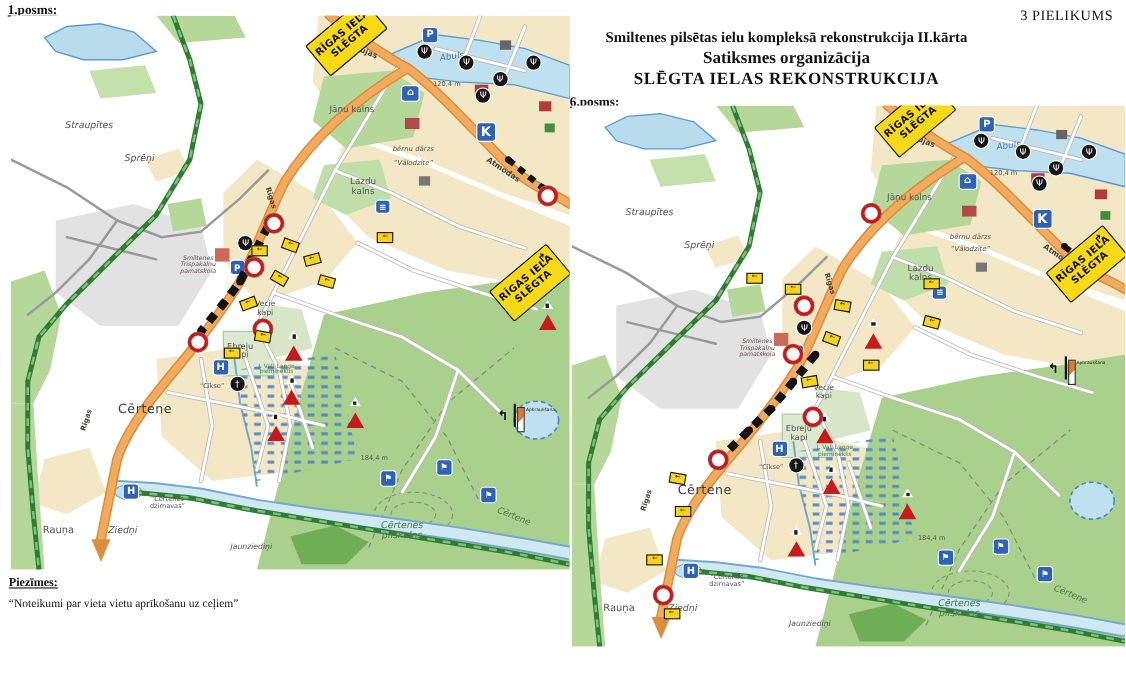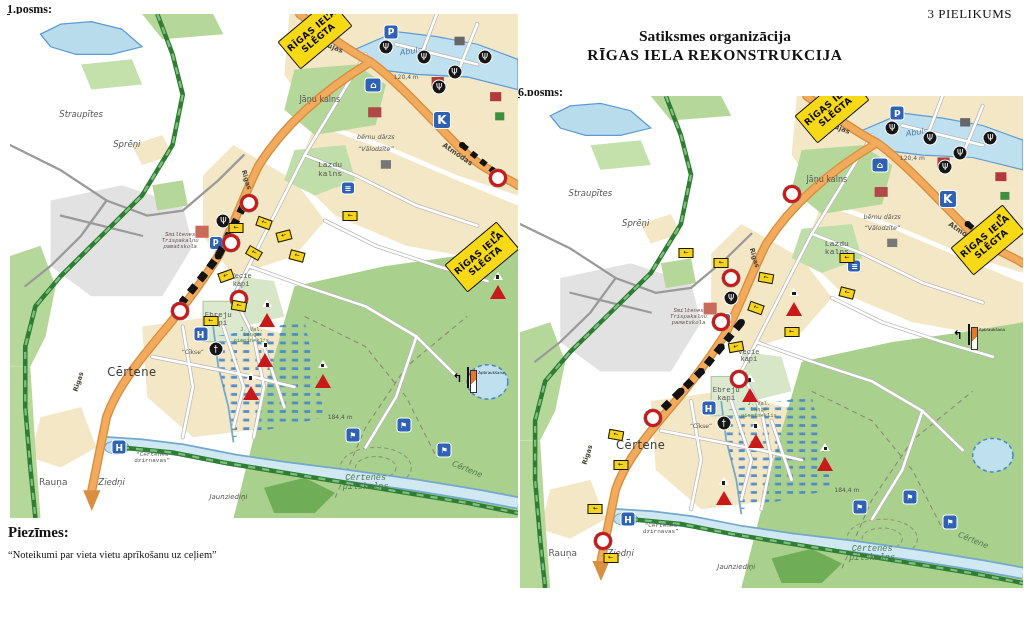--- a/index.html
+++ b/index.html
@@ -9,21 +9,21 @@
   .titles{position:absolute;left:500px;top:26px;width:430px;text-align:center;line-height:1.25;}
   .titles .t1{font-size:13.5px;font-weight:bold;}
   .titles .t2{font-size:15.5px;font-weight:bold;}
   .titles .t3{font-size:15.5px;font-weight:bold;letter-spacing:.6px;}
   .posms{position:absolute;font-size:12px;font-weight:bold;text-decoration:underline;}
   .map{position:absolute;background:#fff;overflow:hidden;}
   .map svg.base{position:absolute;left:0;top:0;width:100%;height:100%;}
   .map svg.wz{position:absolute;left:0;top:0;width:100%;height:100%;z-index:4;pointer-events:none;}
   .map-label{position:absolute;transform:translate(-50%,-50%);white-space:nowrap;text-align:center;
              line-height:1.08;font-family:"DejaVu Sans","Liberation Sans",sans-serif;color:#555;z-index:3;}
-  .map-label.wrap{white-space:normal;font-family:Liberation Mono, monospace;}
+  .map-label.wrap{white-space:normal;}
   .it{font-style:italic;}
   .water{color:#4a7bb0;}
   .road-lbl{color:#4a4433;font-weight:bold;}
   .town{color:#3c3c3c;letter-spacing:.5px;}
   .greenlbl{color:#4f7a4f;}
   .reddish{color:#6b5050;}
   .bicon{position:absolute;transform:translate(-50%,-50%);display:flex;align-items:center;justify-content:center;
          background:#2f62b5;color:#fff;border-radius:2.5px;z-index:3;
          font-family:"DejaVu Sans",sans-serif;font-weight:bold;box-shadow:0 0 0 1px #fff;}
   .poi{position:absolute;transform:translate(-50%,-50%);width:13px;height:13px;border-radius:50%;
@@ -39,21 +39,21 @@
   .closure{width:66px;height:34px;background:#f8d915;border:1.8px solid #111;border-radius:2px;
            display:flex;flex-direction:column;align-items:center;justify-content:center;
            font:bold 9px "DejaVu Sans",sans-serif;color:#0d0d0d;letter-spacing:.4px;line-height:1.15;position:relative;}
   .closure .arr{position:absolute;right:5px;top:2px;font-size:10px;font-weight:bold;}
   .ysmall{width:40px;height:25px;background:#f8d915;border:1.4px solid #111;position:relative;
           font-family:"DejaVu Sans",sans-serif;}
   .ysmall .bar{position:absolute;left:2px;top:2px;width:5px;height:21px;background:linear-gradient(135deg,#e8762a 0 50%,#fff 50% 100%);border:.5px solid #333;}
   .ysmall .arr{position:absolute;right:6px;bottom:2px;font-size:12px;font-weight:bold;color:#000;}
   .ysmall .tx{position:absolute;left:10px;top:3px;font-size:4px;color:#222;line-height:1.2;}
   .notes{position:absolute;left:8px;top:524px;width:500px;font-size:11px;}
-  .notes .nh{font-weight:bold;font-size:15px;margin-bottom:8px;}
+  .notes .nh{font-weight:bold;font-size:11px;margin-bottom:8px;text-decoration:underline;}
   .notes .nl{font-size:10.5px;line-height:1.2;}
   .footer{position:absolute;right:16px;top:599px;font-size:12.5px;}
 </style>
 </head>
 <body>
 
 <svg width="0" height="0" style="position:absolute" aria-hidden="true">
 <defs>
   <pattern id="wet" x="0" y="0" width="2.4" height="1.7" patternUnits="userSpaceOnUse">
     <rect x="0.3" y="0.4" width="1.2" height="0.55" fill="#4a88c8"></rect>
@@ -173,22 +173,23 @@
       <circle cx="89" cy="26" r="0.6" fill="#121212"></circle>
           <circle cx="95" cy="31" r="0.6" fill="#121212"></circle>
     </g>
   </g>
 </defs>
 </svg>
 
 <div id="page">
   <div class="appendix">3 PIELIKUMS</div>
   <div class="titles">
+    <div class="t1">Smiltenes pilsētas  ielu kompleksā rekonstrukcija II.kārta</div>
     <div class="t2">Satiksmes organizācija</div>
-    <div class="t3">RĪGAS IELA REKONSTRUKCIJA</div>
+    <div class="t3">SLĒGTA IELAS REKONSTRUKCIJA</div>
   </div>
   <div class="posms" style="left:7px;top:2px;">1.posms:</div>
   <div class="posms" style="left:518px;top:85px;">6.posms:</div>
 
   <div class="map" id="map-left" style="left:10px;top:14px;width:508px;height:504px;">
     <svg class="base" viewBox="0 0 100 100" preserveAspectRatio="none">
         <use href="#basemap"></use>
       </svg>
     <svg class="wz" viewBox="0 0 100 100" preserveAspectRatio="none">
         <polyline points="46,38 43,44 41,48 38,52 34,57" fill="none" stroke="#131313" stroke-width="1.5" stroke-dasharray="1.7 1.4"></polyline>

